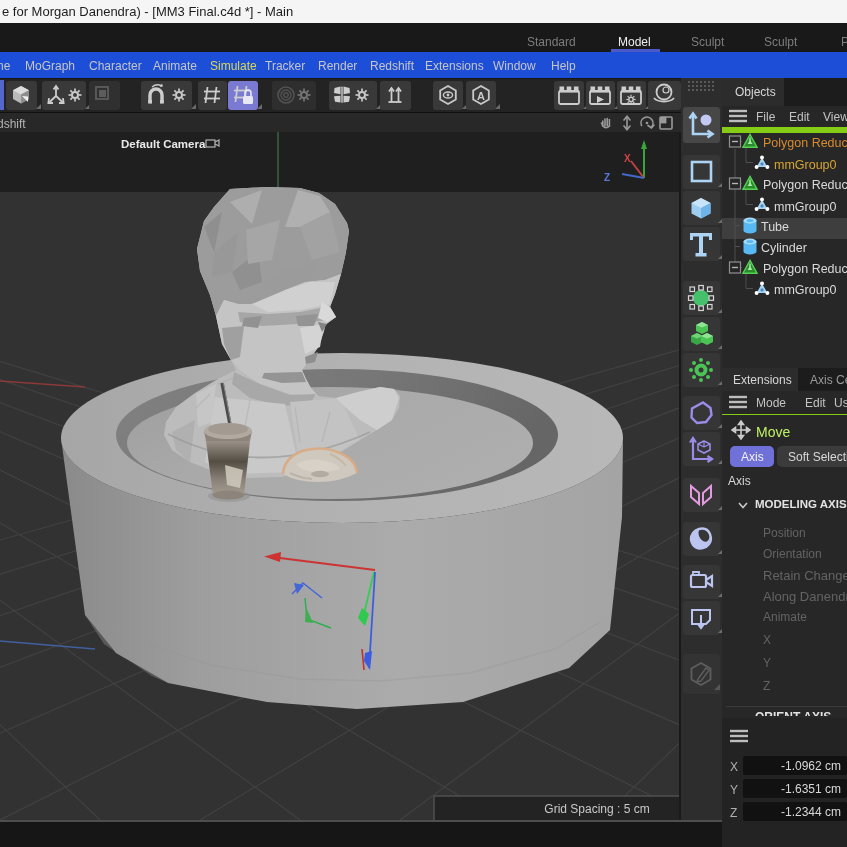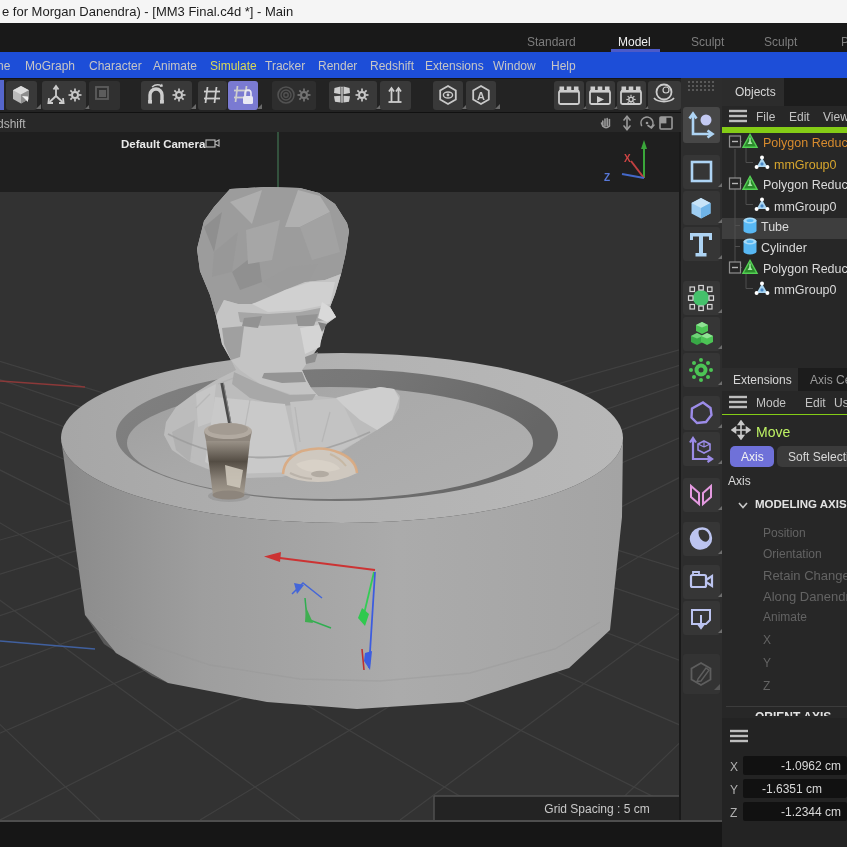--- a/index.html
+++ b/index.html
@@ -689,20 +689,20 @@
           <line x1="0" y1="2" x2="18" y2="2"></line>
           <line x1="0" y1="7" x2="18" y2="7"></line>
           <line x1="0" y1="12" x2="18" y2="12"></line>
         </g>
       </svg>
     <div class="abs" style="left:8px;top:42px;font-size:12px;color:#b0b0b0">X</div>
     <div class="abs" style="left:21px;top:38px;width:104px;height:19px;background:#111111;border-radius:2px"></div>
     <div class="abs" style="left:21px;top:41px;width:98px;font-size:12px;color:#d8d8d8;text-align:right">-1.0962 cm</div>
     <div class="abs" style="left:8px;top:65px;font-size:12px;color:#b0b0b0">Y</div>
     <div class="abs" style="left:21px;top:61px;width:104px;height:19px;background:#111111;border-radius:2px"></div>
-    <div class="abs" style="left:21px;top:64px;width:98px;font-size:12px;color:#d8d8d8;text-align:center">-1.6351 cm</div>
+    <div class="abs" style="left:21px;top:64px;width:98px;font-size:12px;color:#d8d8d8;text-align:right">-1.6351 cm</div>
     <div class="abs" style="left:8px;top:88px;font-size:12px;color:#b0b0b0">Z</div>
     <div class="abs" style="left:21px;top:84px;width:104px;height:19px;background:#111111;border-radius:2px"></div>
     <div class="abs" style="left:21px;top:87px;width:98px;font-size:12px;color:#d8d8d8;text-align:right">-1.2344 cm</div>
   </div>
 </div>
 
 <div class="abs" style="left:0;top:820px;width:722px;height:27px;background:#161616;border-top:2px solid #4e4e4e"></div>
 
 </body></html>

